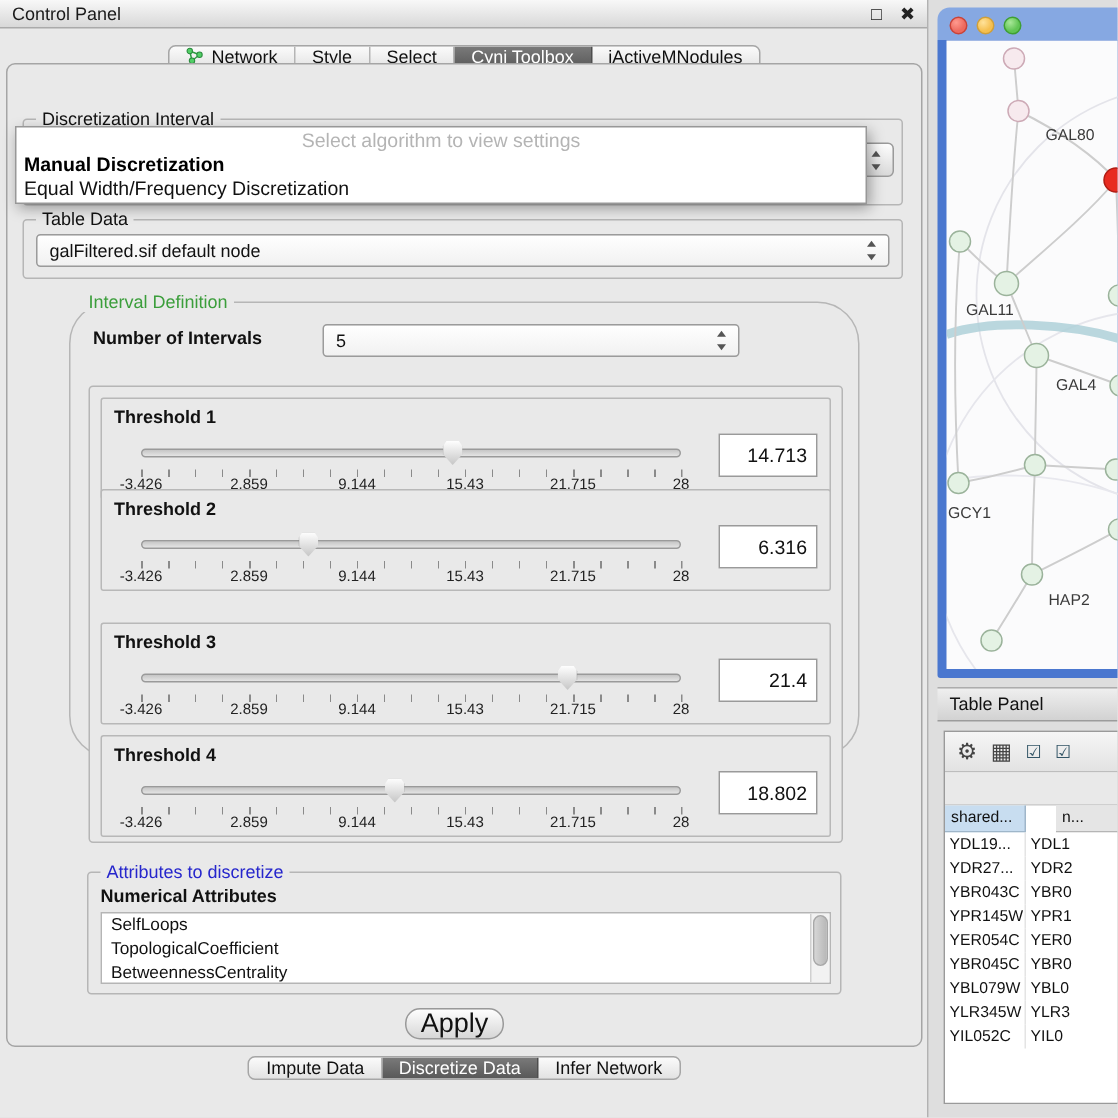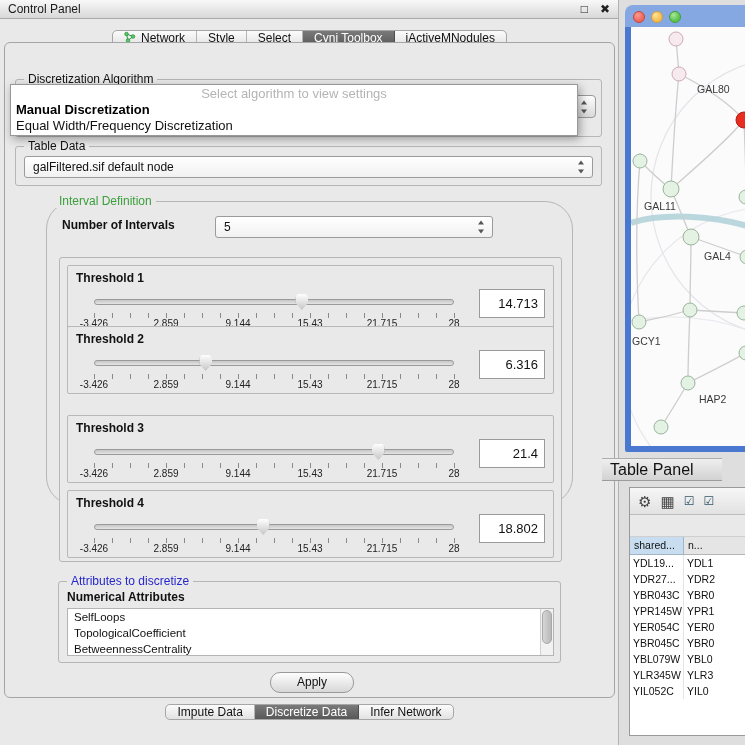--- a/index.html
+++ b/index.html
@@ -63,41 +63,41 @@
   .vbox{position:absolute;right:8px;top:23px;width:66px;height:29px;background:#fff;border:1px solid #9a9a9a;font-size:13px;line-height:27px;text-align:right;padding-right:6px;}
 
   
   #attr-group{left:53px;top:538px;width:503px;height:82px;}
   #attr-title{position:absolute;left:8px;top:8px;font-weight:bold;font-size:12px;}
   #attr-list{position:absolute;left:8px;top:26px;width:487px;height:48px;background:#fff;border:1px solid #b5b5b5;overflow:hidden;}
   .list-item{height:16px;line-height:16px;font-size:11.5px;padding-left:6px;white-space:nowrap;}
   #attr-scroll{position:absolute;right:0;top:0;width:13px;height:100%;background:#f2f2f2;border-left:1px solid #d0d0d0;}
   #attr-thumb{position:absolute;right:1px;top:1px;width:10px;height:34px;border:1px solid #a8a8a8;border-radius:5px;background:linear-gradient(90deg,#d6d6d6,#b8b8b8);}
 
-  #apply-btn{position:absolute;left:265px;top:629px;width:84px;height:21px;border:1px solid #999;border-radius:10px;background:linear-gradient(#fefefe,#d7d7d7);font-size:12px;text-align:center;line-height:19px;}
+  #apply-btn{position:absolute;left:265px;top:629px;width:66px;height:21px;border:1px solid #999;border-radius:10px;background:linear-gradient(#fefefe,#d7d7d7);font-size:18px;text-align:center;line-height:19px;}
 
   .bottom-tabs{position:absolute;left:0;top:704px;width:619px;display:flex;justify-content:center;}
 
   
   #net-window{position:absolute;left:625px;top:5px;width:125px;height:447px;background:linear-gradient(#86a8e2 0 22px,#4a77cf 22px 100%);border-radius:8px 0 0 2px;}
   .traffic{position:absolute;left:8px;top:6px;display:flex;gap:6px;}
   .light{width:12px;height:12px;border-radius:50%;}
   .l-red{background:radial-gradient(circle at 35% 30%,#ff9a8f,#ed6a5f 60%);border:1px solid #c94338;}
   .l-yel{background:radial-gradient(circle at 35% 30%,#ffe29a,#f5bf4f 60%);border:1px solid #cf9f3a;}
   .l-grn{background:radial-gradient(circle at 35% 30%,#a8e898,#61c454 60%);border:1px solid #3f9f33;}
   #net-content{position:absolute;left:6px;top:22px;right:0;bottom:6px;background:#fbfbfc;overflow:hidden;}
 
   
-  #tp-header{position:absolute;left:602px;top:458px;width:120px;height:23px;background:linear-gradient(#efefef,#d2d2d2);border-top:1px solid #adadad;border-bottom:1px solid #9c9c9c;font-size:16px;line-height:21px;padding-left:8px;color:#111;}
+  #tp-header{position:absolute;left:625px;top:458px;width:120px;height:23px;background:linear-gradient(#efefef,#d2d2d2);border-top:1px solid #adadad;border-bottom:1px solid #9c9c9c;font-size:12px;line-height:21px;padding-left:8px;color:#111;}
   #table-widget{position:absolute;left:629px;top:487px;width:117px;height:249px;background:#fff;border:1px solid #9a9a9a;}
   #tbl-toolbar{position:absolute;left:0;top:0;width:100%;height:27px;background:linear-gradient(#f6f6f6,#e2e2e2);border-bottom:1px solid #bdbdbd;display:flex;align-items:center;gap:9px;padding:0 8px;}
   .tool-ic{font-size:15px;line-height:15px;color:#444;}
   .tool-ic.small{font-size:12px;color:#356;}
   #tbl-spacer{position:absolute;left:0;top:27px;width:100%;height:22px;background:#e9e9e9;border-bottom:1px solid #cfcfcf;}
-  #tbl-head{position:absolute;left:0;top:49px;width:100%;height:18px;display:flex;font-size:10.5px;}
+  #tbl-head{position:absolute;left:0;top:49px;width:100%;height:18px;display:flex;font-size:10.5px;gap:20px;}
   .hc{line-height:17px;padding-left:4px;overflow:hidden;white-space:nowrap;}
   .hc1{width:54px;background:#c8ddf0;border-right:1px solid #9fb6c9;border-bottom:1px solid #9fb6c9;}
   .hc2{flex:1;background:#e5e5e5;border-bottom:1px solid #b5b5b5;}
   #tbl-rows{position:absolute;left:0;top:67px;width:100%;bottom:0;background:#fff;}
   .trow{height:16px;display:flex;font-size:10.5px;line-height:16px;color:#111;}
   .c1{width:54px;padding-left:3px;border-right:1px solid #e4e4e4;overflow:hidden;white-space:nowrap;}
   .c2{flex:1;padding-left:3px;overflow:hidden;white-space:nowrap;}
 </style>
 </head>
 <body>
@@ -135,21 +135,21 @@
         </div>
       <div class="tab">
           <span>jActiveMNodules</span>
         </div>
     </div>
   </div>
 
   <div id="main-frame">
 
     <div class="group" id="algo-group">
-      <span class="grp-label">Discretization Algorithm</span>
+      <span class="grp-label">Discretization Interval</span>
     </div>
     <div id="combo-frag">
       <span class="arrows"></span>
     </div>
 
     <div class="group" id="tabledata-group">
       <span class="grp-label">Table Data</span>
       <div class="combo" id="tabledata-combo">
         <span>galFiltered.sif default node</span>
         <span class="arrows"></span>

